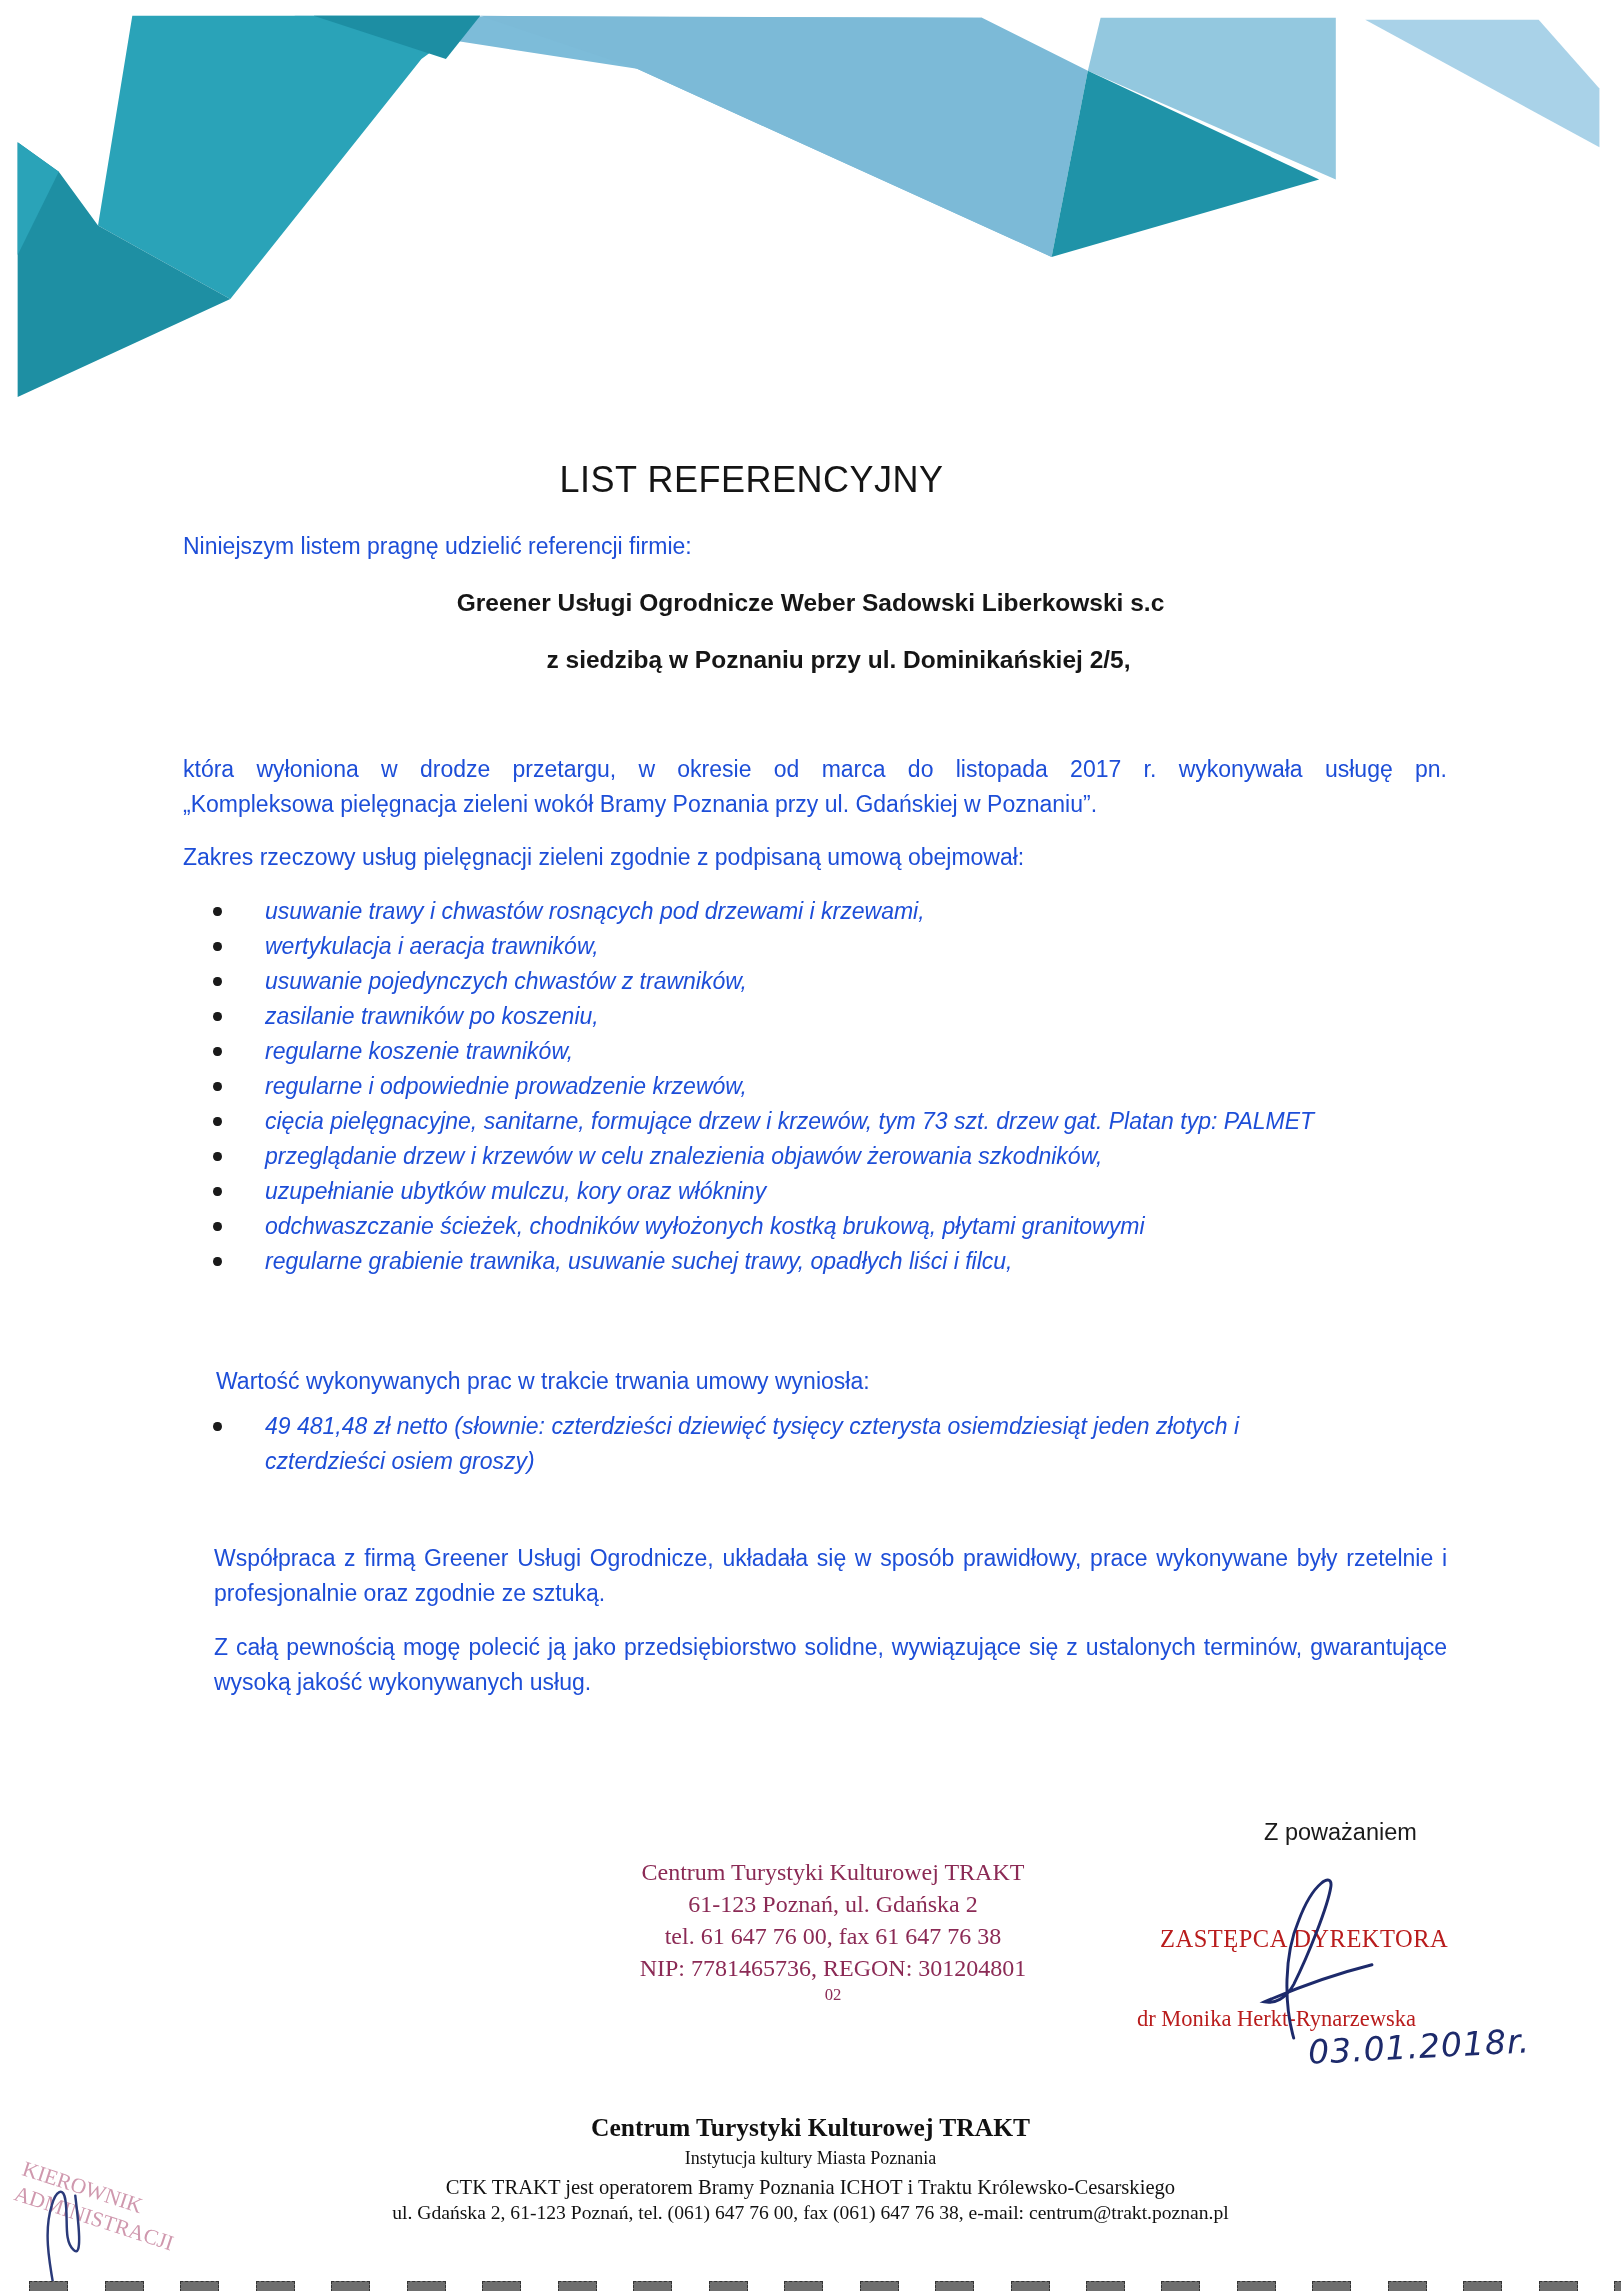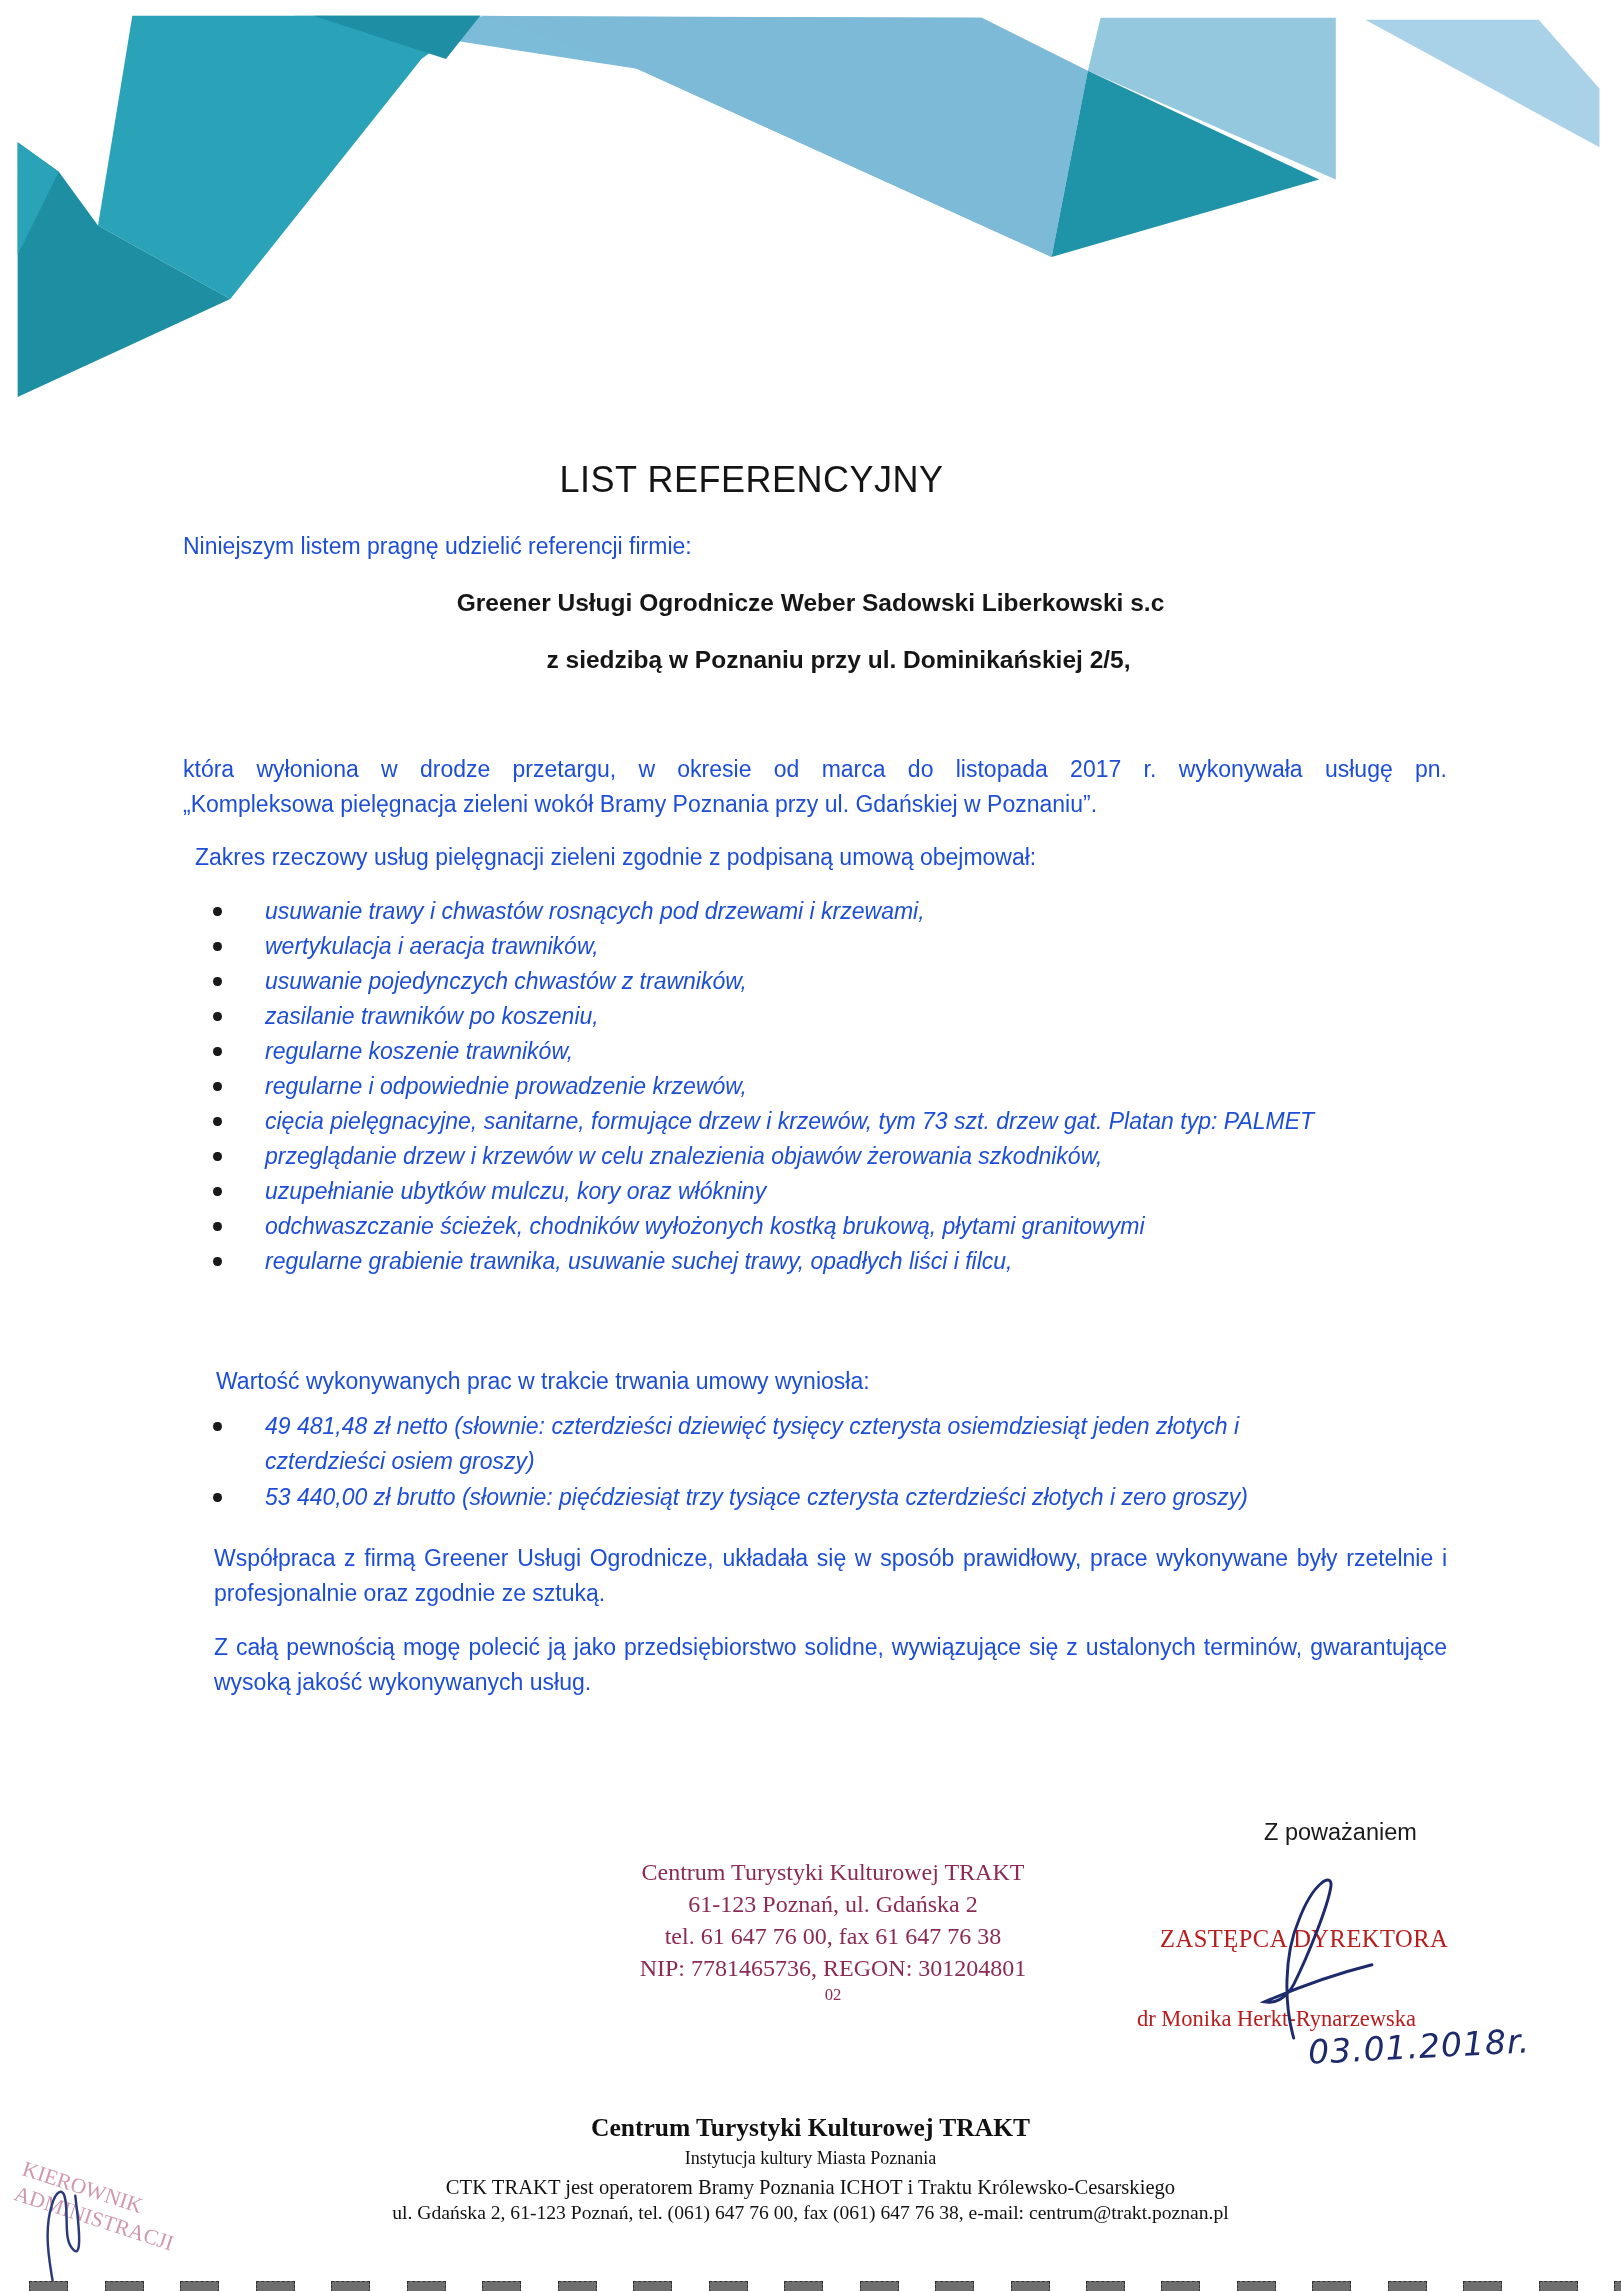--- a/index.html
+++ b/index.html
@@ -69,41 +69,40 @@
 <div class="abs body-text intro">Niniejszym listem pragnę udzielić referencji firmie:</div>
 
 <div class="abs company name">Greener Usługi Ogrodnicze Weber Sadowski Liberkowski s.c</div>
 <div class="abs company addr">z siedzibą w Poznaniu przy ul. Dominikańskiej 2/5,</div>
 
 <div class="abs body-text para p1">
   <span class="l1">która wyłoniona w drodze przetargu, w okresie od marca  do listopada 2017 r. wykonywała usługę pn.</span>
   <span>„Kompleksowa pielęgnacja zieleni wokół Bramy Poznania przy ul. Gdańskiej w Poznaniu”.</span>
 </div>
 
-<div class="abs body-text p2" style="left:195px;text-align:center;">Zakres rzeczowy usług pielęgnacji zieleni zgodnie z podpisaną umową obejmował:</div>
+<div class="abs body-text p2" style="left:183px;text-align:center;">Zakres rzeczowy usług pielęgnacji zieleni zgodnie z podpisaną umową obejmował:</div>
 
 <ul class="bullets body-text scope">
   <li><span class="dot"></span><span>usuwanie trawy i chwastów rosnących pod drzewami i krzewami,</span></li>
   <li><span class="dot"></span><span>wertykulacja i aeracja trawników,</span></li>
   <li><span class="dot"></span><span>usuwanie pojedynczych chwastów z trawników,</span></li>
   <li><span class="dot"></span><span>zasilanie trawników po koszeniu,</span></li>
   <li><span class="dot"></span><span>regularne koszenie trawników,</span></li>
   <li><span class="dot"></span><span>regularne i  odpowiednie prowadzenie krzewów,</span></li>
   <li><span class="dot"></span><span>cięcia pielęgnacyjne, sanitarne, formujące drzew i krzewów, tym 73 szt. drzew gat. Platan typ: PALMET</span></li>
   <li><span class="dot"></span><span>przeglądanie drzew i krzewów w celu znalezienia objawów żerowania szkodników,</span></li>
   <li><span class="dot"></span><span>uzupełnianie ubytków mulczu, kory oraz włókniny</span></li>
   <li><span class="dot"></span><span>odchwaszczanie ścieżek, chodników wyłożonych kostką brukową, płytami granitowymi</span></li>
   <li><span class="dot"></span><span>regularne grabienie trawnika, usuwanie suchej trawy, opadłych liści i filcu,</span></li>
 </ul>
 
 <div class="abs body-text value-label">Wartość wykonywanych prac w trakcie trwania umowy wyniosła:</div>
 
 <ul class="bullets body-text values">
   <li class="two"><span class="dot"></span><span>49 481,48 zł netto (słownie: czterdzieści dziewięć tysięcy czterysta osiemdziesiąt jeden złotych i czterdzieści osiem groszy)</span></li>
-  <li><span class="dot"></span><span>53 440,00 zł brutto (słownie: pięćdziesiąt trzy tysiące czterysta czterdzieści złotych i zero groszy)</span></li>
 </ul>
 
 <div class="abs body-text para p3 indent" style="width:1233px;">Współpraca z firmą Greener Usługi Ogrodnicze, układała się w sposób prawidłowy, prace wykonywane były rzetelnie i profesjonalnie oraz zgodnie ze sztuką.</div>
 <div class="abs body-text para p4 indent" style="width:1233px;">Z całą pewnością mogę polecić ją jako przedsiębiorstwo solidne, wywiązujące się z ustalonych terminów, gwarantujące wysoką jakość wykonywanych usług.</div>
 
 <div class="abs regards">Z poważaniem</div>
 
 <div class="abs stamp stamp-company">
   <div>Centrum Turystyki Kulturowej   TRAKT</div>
   <div>61-123 Poznań, ul. Gdańska 2</div>

